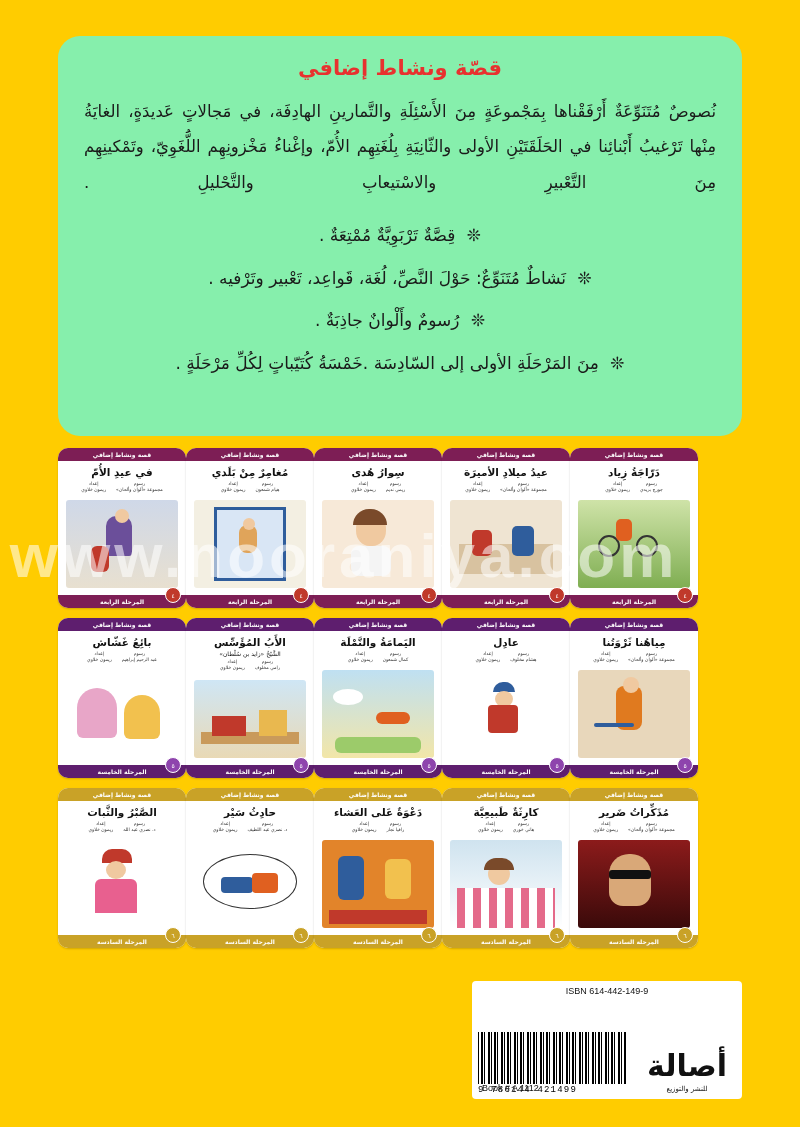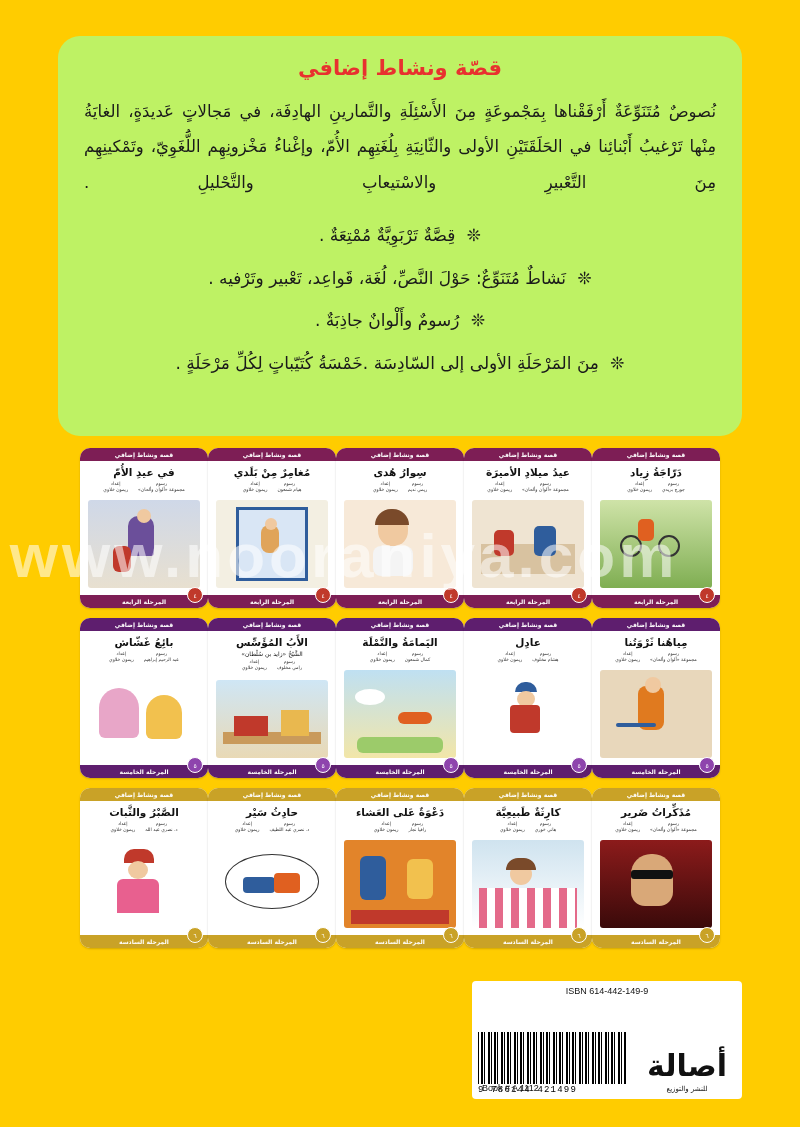--- a/index.html
+++ b/index.html
@@ -13,21 +13,21 @@
     overflow: hidden;
   }
 
   
   .top-panel {
     position: absolute;
     left: 58px;
     top: 36px;
     width: 684px;
     height: 400px;
-    background: #bef264;
+    background: #86efac;
     border-radius: 22px;
     padding: 14px 26px 10px 26px;
     direction: rtl;
   }
   .panel-title {
     text-align: center;
     color: #E8312F;
     font-weight: bold;
     font-size: 21px;
     margin: 6px 0 14px 0;
@@ -56,21 +56,21 @@
     position: absolute;
     left: 58px;
     top: 448px;
     width: 684px;
     display: flex;
     flex-direction: column;
     gap: 10px;
   }
   .grid-row {
     display: flex;
-    justify-content: center;
+    justify-content: flex-start;
   }
   .book {
     width: 128px;
     height: 160px;
     background: #ffffff;
     border-radius: 10px;
     position: relative;
     overflow: hidden;
     direction: rtl;
     box-shadow: 0 1px 2px rgba(0,0,0,0.18);

